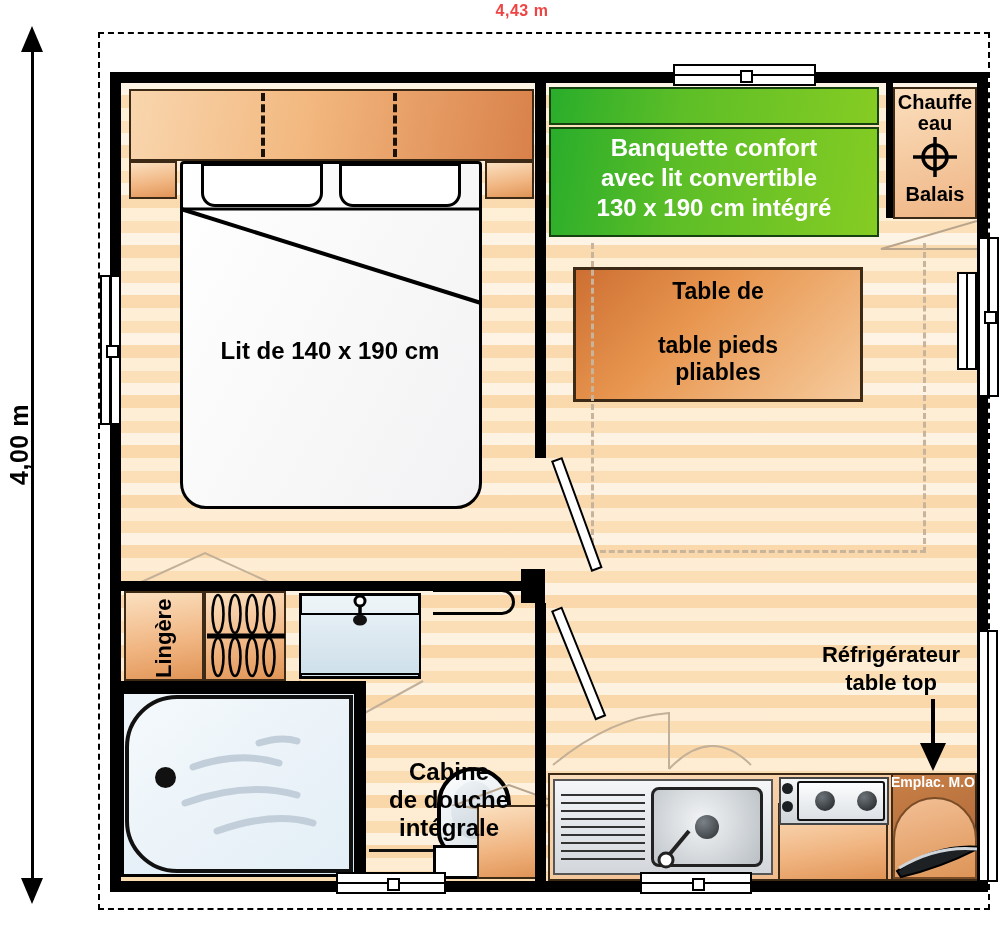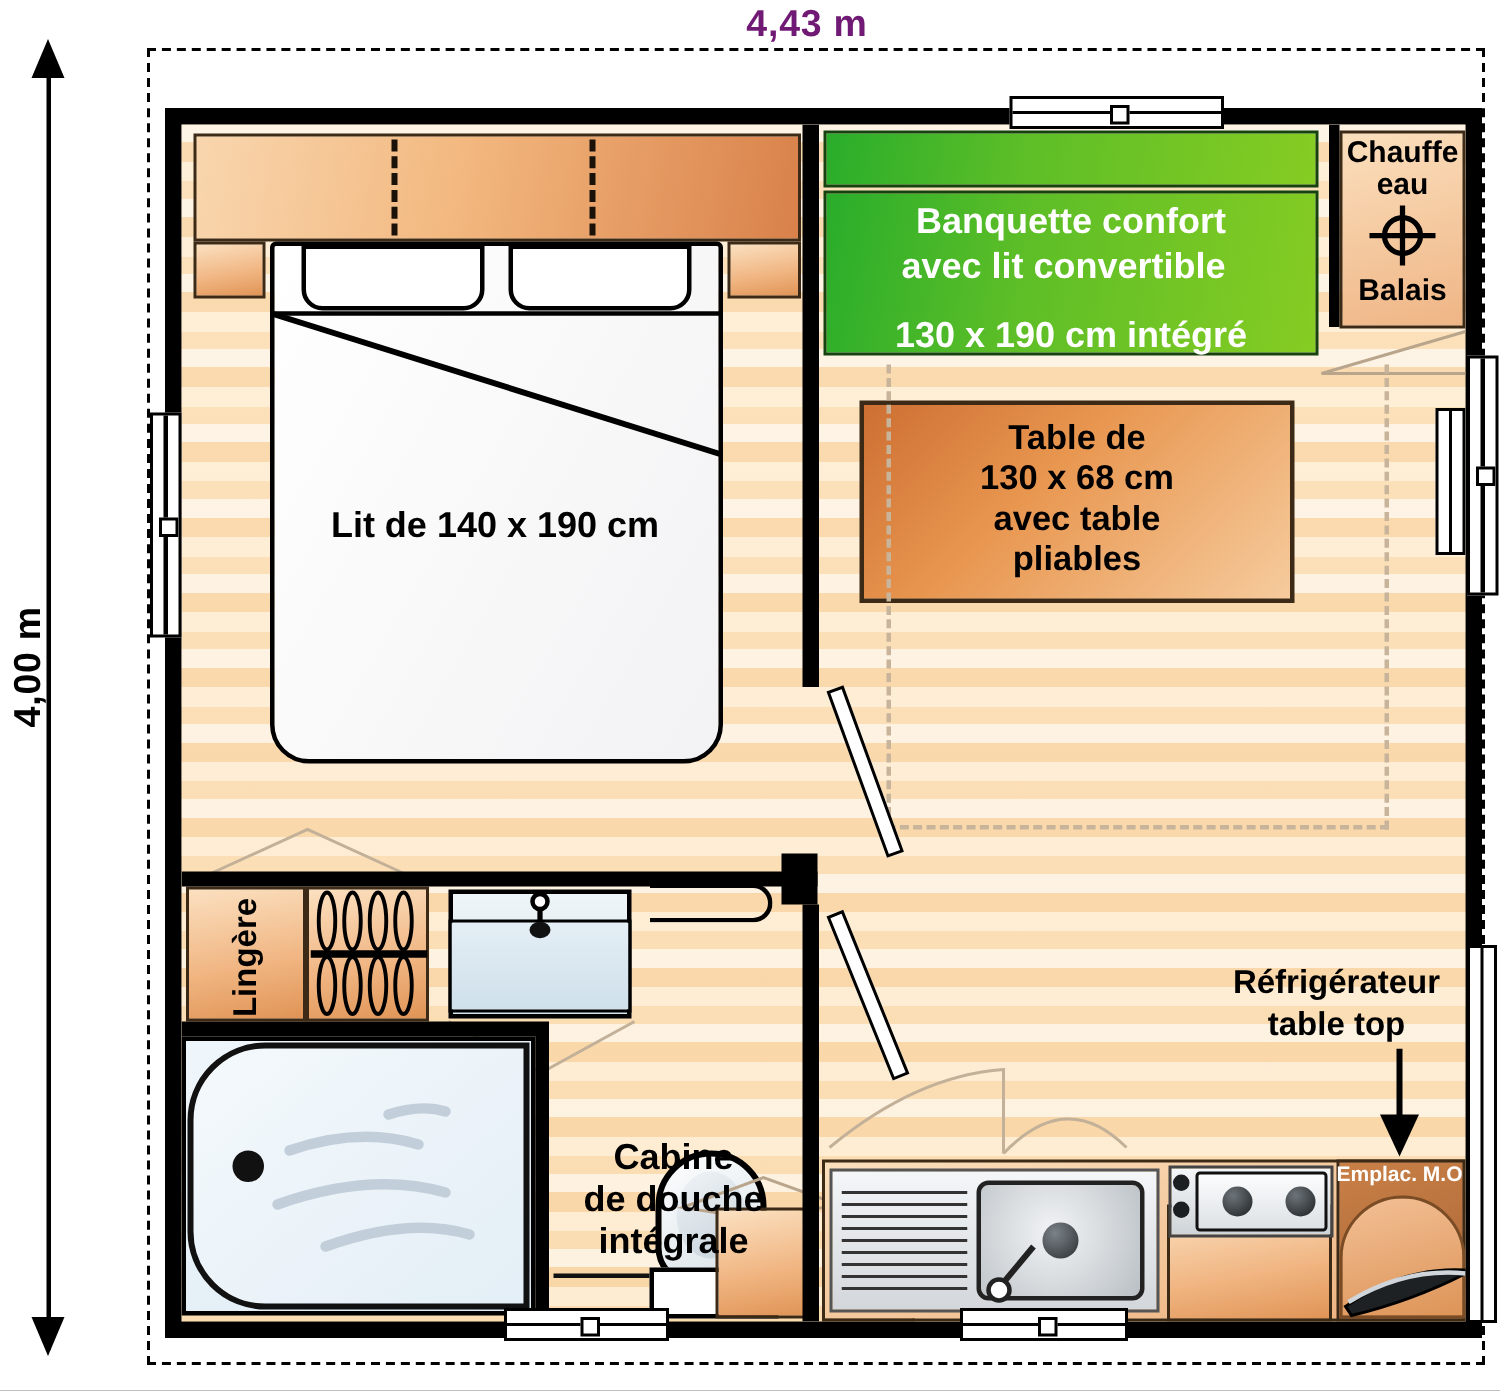--- a/index.html
+++ b/index.html
@@ -2,22 +2,22 @@
 <html><head>
 <meta charset="utf-8">
 <style>
   html,body{margin:0;padding:0;background:#ffffff;}
   body{width:1000px;height:927px;position:relative;overflow:hidden;
        font-family:"Liberation Sans", sans-serif;}
 
   #stage{position:absolute;left:0;top:0;width:1000px;height:927px;}
 
   
-  .dim-top{position:absolute;left:448px;top:2px;width:180px;text-align:center;
-    font-size:25px;font-weight:bold;color:#701a75;letter-spacing:.5px;}
+  .dim-top{position:absolute;left:432px;top:2px;width:180px;text-align:center;
+    font-size:16px;font-weight:bold;color:#ef4444;letter-spacing:.5px;}
   .dim-left{position:absolute;left:-76px;top:430px;width:190px;text-align:center;
     font-size:25px;font-weight:bold;color:#000;transform:rotate(-90deg);letter-spacing:.5px;}
 
   .dash-box{position:absolute;left:98px;top:32px;width:892px;height:878px;
     border:2px dashed #000;box-sizing:border-box;}
 
   .arrow-v{position:absolute;left:31px;top:45px;width:3px;height:855px;background:#000;}
   .arrow-head{position:absolute;width:0;height:0;}
   .ah-up{left:21px;top:26px;border-left:11px solid transparent;border-right:11px solid transparent;border-bottom:26px solid #000;}
   .ah-dn{left:21px;top:878px;border-left:11px solid transparent;border-right:11px solid transparent;border-top:26px solid #000;}
@@ -101,42 +101,41 @@
     <svg class="fx" style="left:59px;top:124px;width:302px;height:110px;" viewBox="0 0 302 110">
       <line x1="1" y1="2" x2="301" y2="2" stroke="#000" stroke-width="3"></line>
       <line x1="1" y1="2" x2="301" y2="96" stroke="#000" stroke-width="4"></line>
     </svg>
     <div class="lbl" style="left:49px;top:255px;width:320px;font-size:24px;">Lit de 140 x 190 cm</div>
 
     <div class="fx grad-green" style="left:428px;top:4px;width:330px;height:38px;border:2px solid #15420e;"></div>
     <div class="fx grad-green" style="left:428px;top:44px;width:330px;height:110px;border:2px solid #15420e;"></div>
     <div class="lbl lbl-w" style="left:428px;top:52px;width:330px;font-size:24px;">Banquette confort</div>
     <div class="lbl lbl-w" style="left:428px;top:82px;width:320px;font-size:24px;">avec lit convertible</div>
-    <div class="lbl lbl-w" style="left:424px;top:112px;width:338px;font-size:24px;margin-top:16px;">130 x 190 cm intégré</div>
+    <div class="lbl lbl-w" style="left:424px;top:112px;width:338px;font-size:24px;">130 x 190 cm intégré</div>
 
     <div class="fx" style="left:772px;top:4px;width:84px;height:132px;
                 background:linear-gradient(165deg,#fbdfbd,#efb585);border:2px solid #3c2a17;"></div>
     <div class="lbl" style="left:772px;top:8px;width:84px;font-size:20px;">Chauffe</div>
     <div class="lbl" style="left:772px;top:29px;width:84px;font-size:20px;">eau</div>
     <svg class="fx" style="left:790px;top:52px;width:48px;height:44px;" viewBox="0 0 48 44">
       <circle cx="24" cy="22" r="12" fill="none" stroke="#000" stroke-width="3.5"></circle>
       <line x1="2" y1="22" x2="46" y2="22" stroke="#000" stroke-width="3.5"></line>
       <line x1="24" y1="2" x2="24" y2="42" stroke="#000" stroke-width="3.5"></line>
     </svg>
     <div class="lbl" style="left:772px;top:100px;width:84px;font-size:20px;text-align:center;">Balais</div>
     <svg class="fx" style="left:756px;top:136px;width:104px;height:34px;" viewBox="0 0 104 34">
       <path d="M100 2 L4 30 L100 30" fill="none" stroke="#b9a58c" stroke-width="2"></path>
     </svg>
 
     <div class="fx" style="left:452px;top:184px;width:290px;height:135px;
                 background:linear-gradient(135deg,#cd6f33 0%,#e8964f 40%,#f6cb9d 100%);
                 border:3px solid #3c2a17;"></div>
     <div class="lbl" style="left:452px;top:196px;width:290px;font-size:23px;text-align:center;">Table de</div>
-    <div class="lbl" style="left:452px;top:223px;width:290px;font-size:23px;">130 x 68 cm</div>
-    <div class="lbl" style="left:452px;top:250px;width:290px;font-size:23px;">avec table</div>
+    <div class="lbl" style="left:452px;top:250px;width:290px;font-size:23px;">table pieds</div>
     <div class="lbl" style="left:452px;top:277px;width:290px;font-size:23px;">pliables</div>
 
     <div class="fx" style="left:470px;top:160px;width:335px;height:310px;
                 border-right:3px dashed #c7b49a;border-bottom:3px dashed #c7b49a;"></div>
     <div class="fx" style="left:470px;top:160px;width:0;height:310px;border-left:3px dashed #c7b49a;"></div>
 
     <div class="leaf" style="left:430px;top:378px;width:12px;height:118px;
                 transform:rotate(-20deg);transform-origin:top left;"></div>
 
     <div class="fx wood-l" style="left:3px;top:508px;width:80px;height:90px;"></div>

